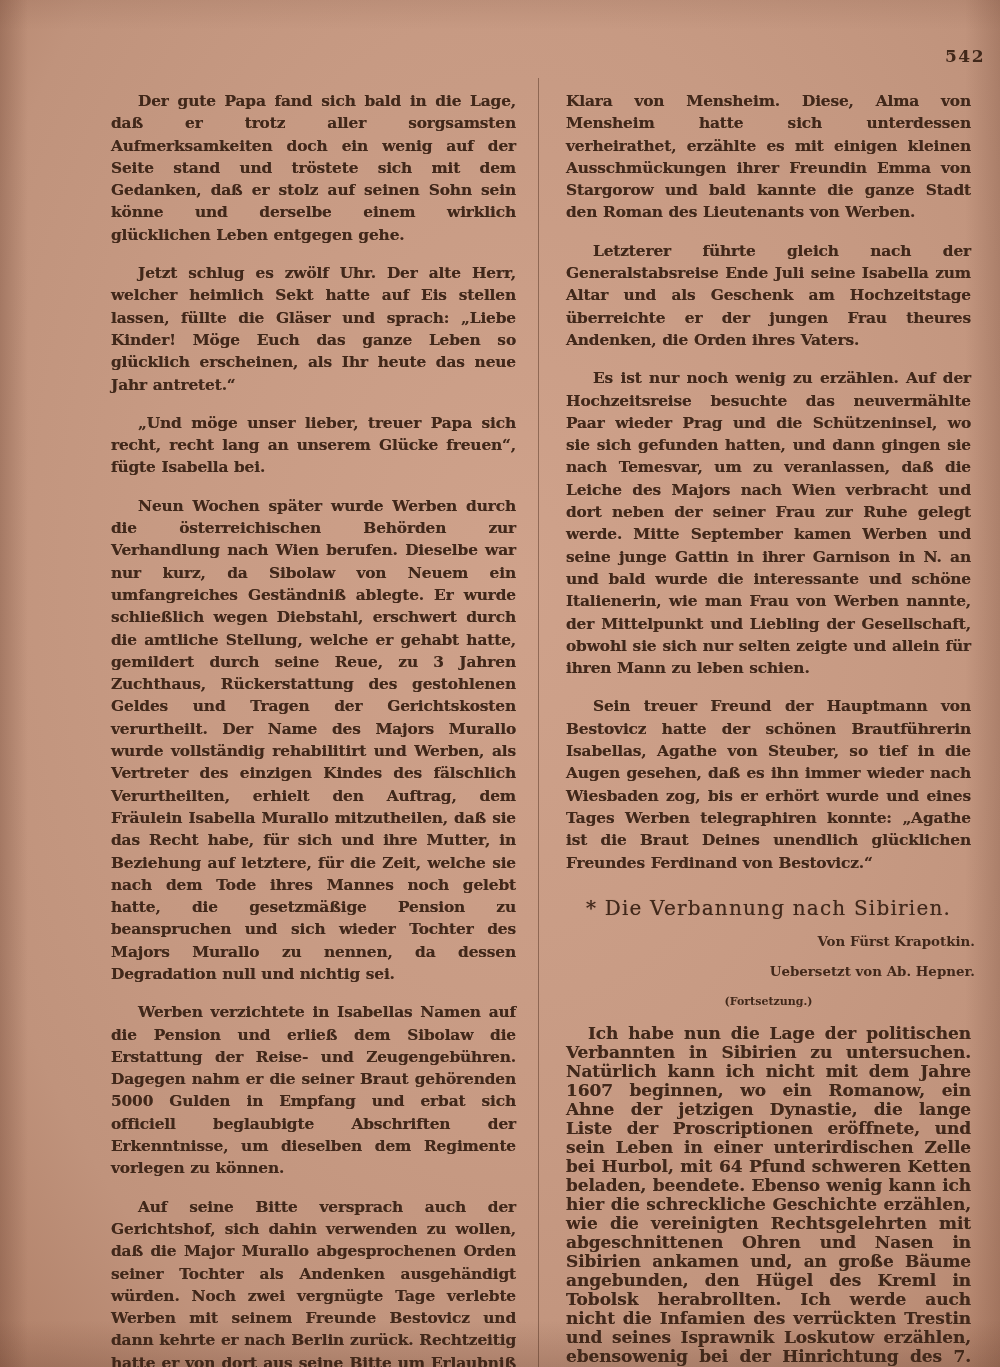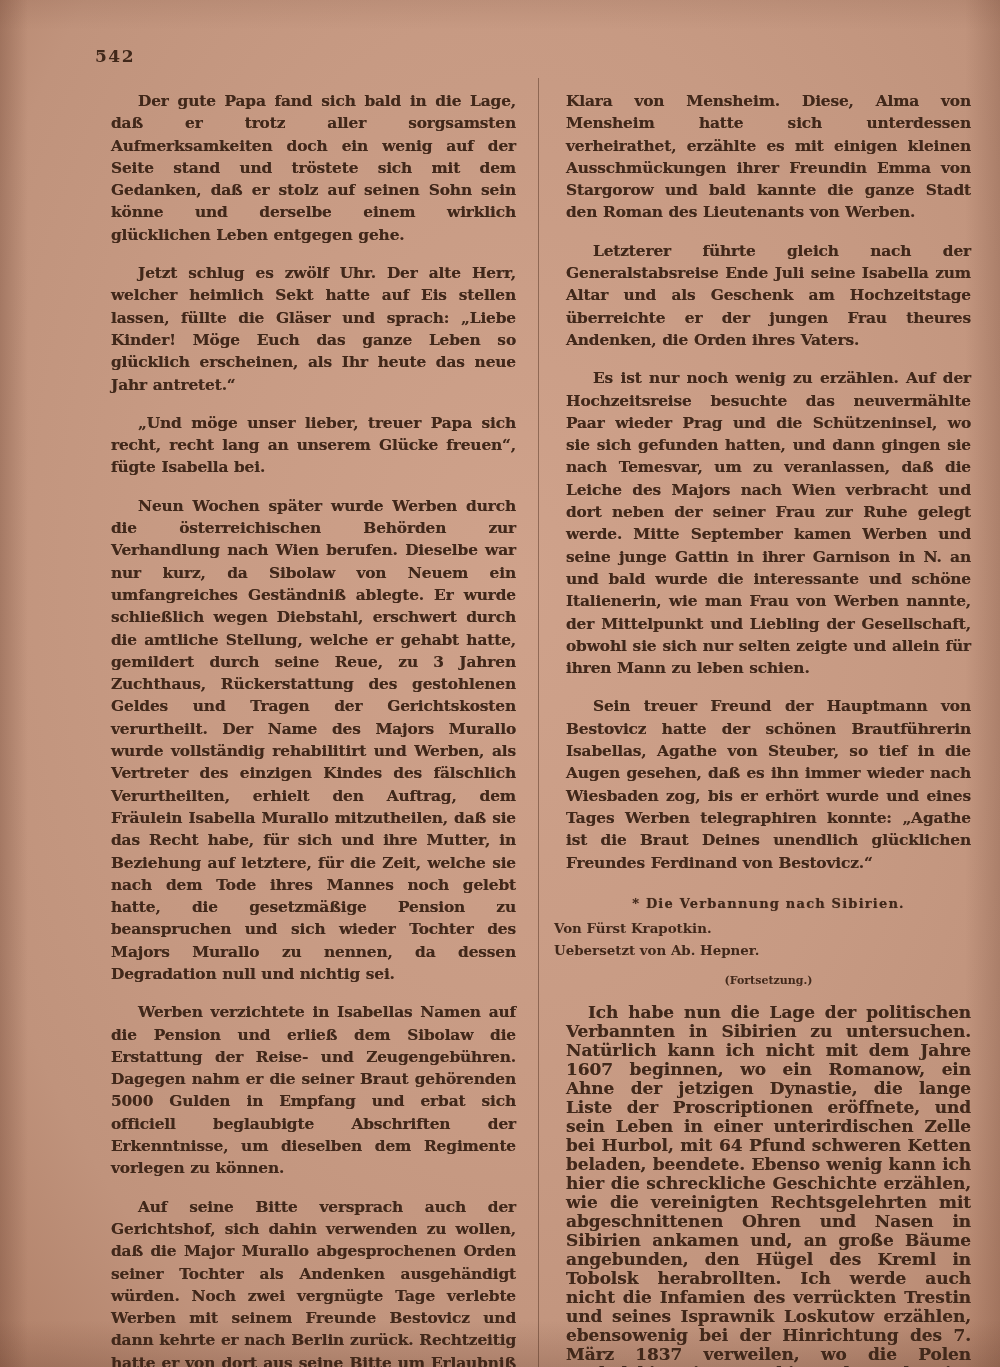--- a/index.html
+++ b/index.html
@@ -10,21 +10,21 @@
     overflow:hidden;
     background:
       linear-gradient(90deg, rgba(90,50,35,0.28) 0px, rgba(90,50,35,0) 28px, rgba(90,50,35,0) 965px, rgba(90,50,35,0.22) 1000px),
       linear-gradient(180deg, rgba(90,50,35,0.10) 0px, rgba(90,50,35,0) 30px, rgba(90,50,35,0) 1320px, rgba(90,50,35,0.22) 1367px),
       radial-gradient(ellipse at 52% 42%, #cfa28b 0%, #c79a83 50%, #c0937c 78%, #b08068 100%);
     font-family:"DejaVu Serif","Liberation Serif",serif;
     color:#41281a;
   }
   .pagenum{
     position:absolute;top:46px;left:95px;width:890px;
-    text-align:left;font-weight:bold;font-size:17px;letter-spacing:1.5px;
+    text-align:right;font-weight:bold;font-size:17px;letter-spacing:1.5px;
   }
   .columns{
     position:absolute;top:74px;left:95px;width:892px;
     display:flex;align-items:stretch;
   }
   .col-left{width:438px;}
   .col-sep{
     width:0;border-left:1px solid rgba(72,40,24,0.45);
     margin:4px 5px 0 6px;
   }
@@ -32,26 +32,26 @@
   .p{
     margin:16px;text-align:justify;
     font-size:15.4px;line-height:22.3px;font-weight:700;
     text-indent:27px;letter-spacing:-0.15px;
     word-spacing:0.5px;
     text-shadow:0 0 0.6px rgba(65,40,26,0.55);
   }
   .p.noindent{text-indent:0;}
   .article{margin-top:22px;}
   .art-title{
-    margin:16px 0 8px 0;text-align:center;font-weight:bold;
-    font-size:13px;letter-spacing:1.2px;
+    margin:16px 0 8px 0;text-align:center;font-weight:normal;
+    font-size:20px;letter-spacing:1.2px;
     text-shadow:0 0 0.7px rgba(65,40,26,0.6);
   }
   .art-byline{
-    margin:4px;text-align:left;font-size:13.4px;line-height:18px;font-weight:700;
+    margin:12px;text-align:right;font-size:13.4px;line-height:18px;font-weight:700;
   }
   .art-cont{
     margin:15px 0 7px 0;text-align:center;font-size:11px;font-weight:700;
   }
   .p.small{
     font-size:17px;line-height:19px;text-indent:22px;
     letter-spacing:-0.1px;word-spacing:0.3px;
   }
 </style>
 </head>

